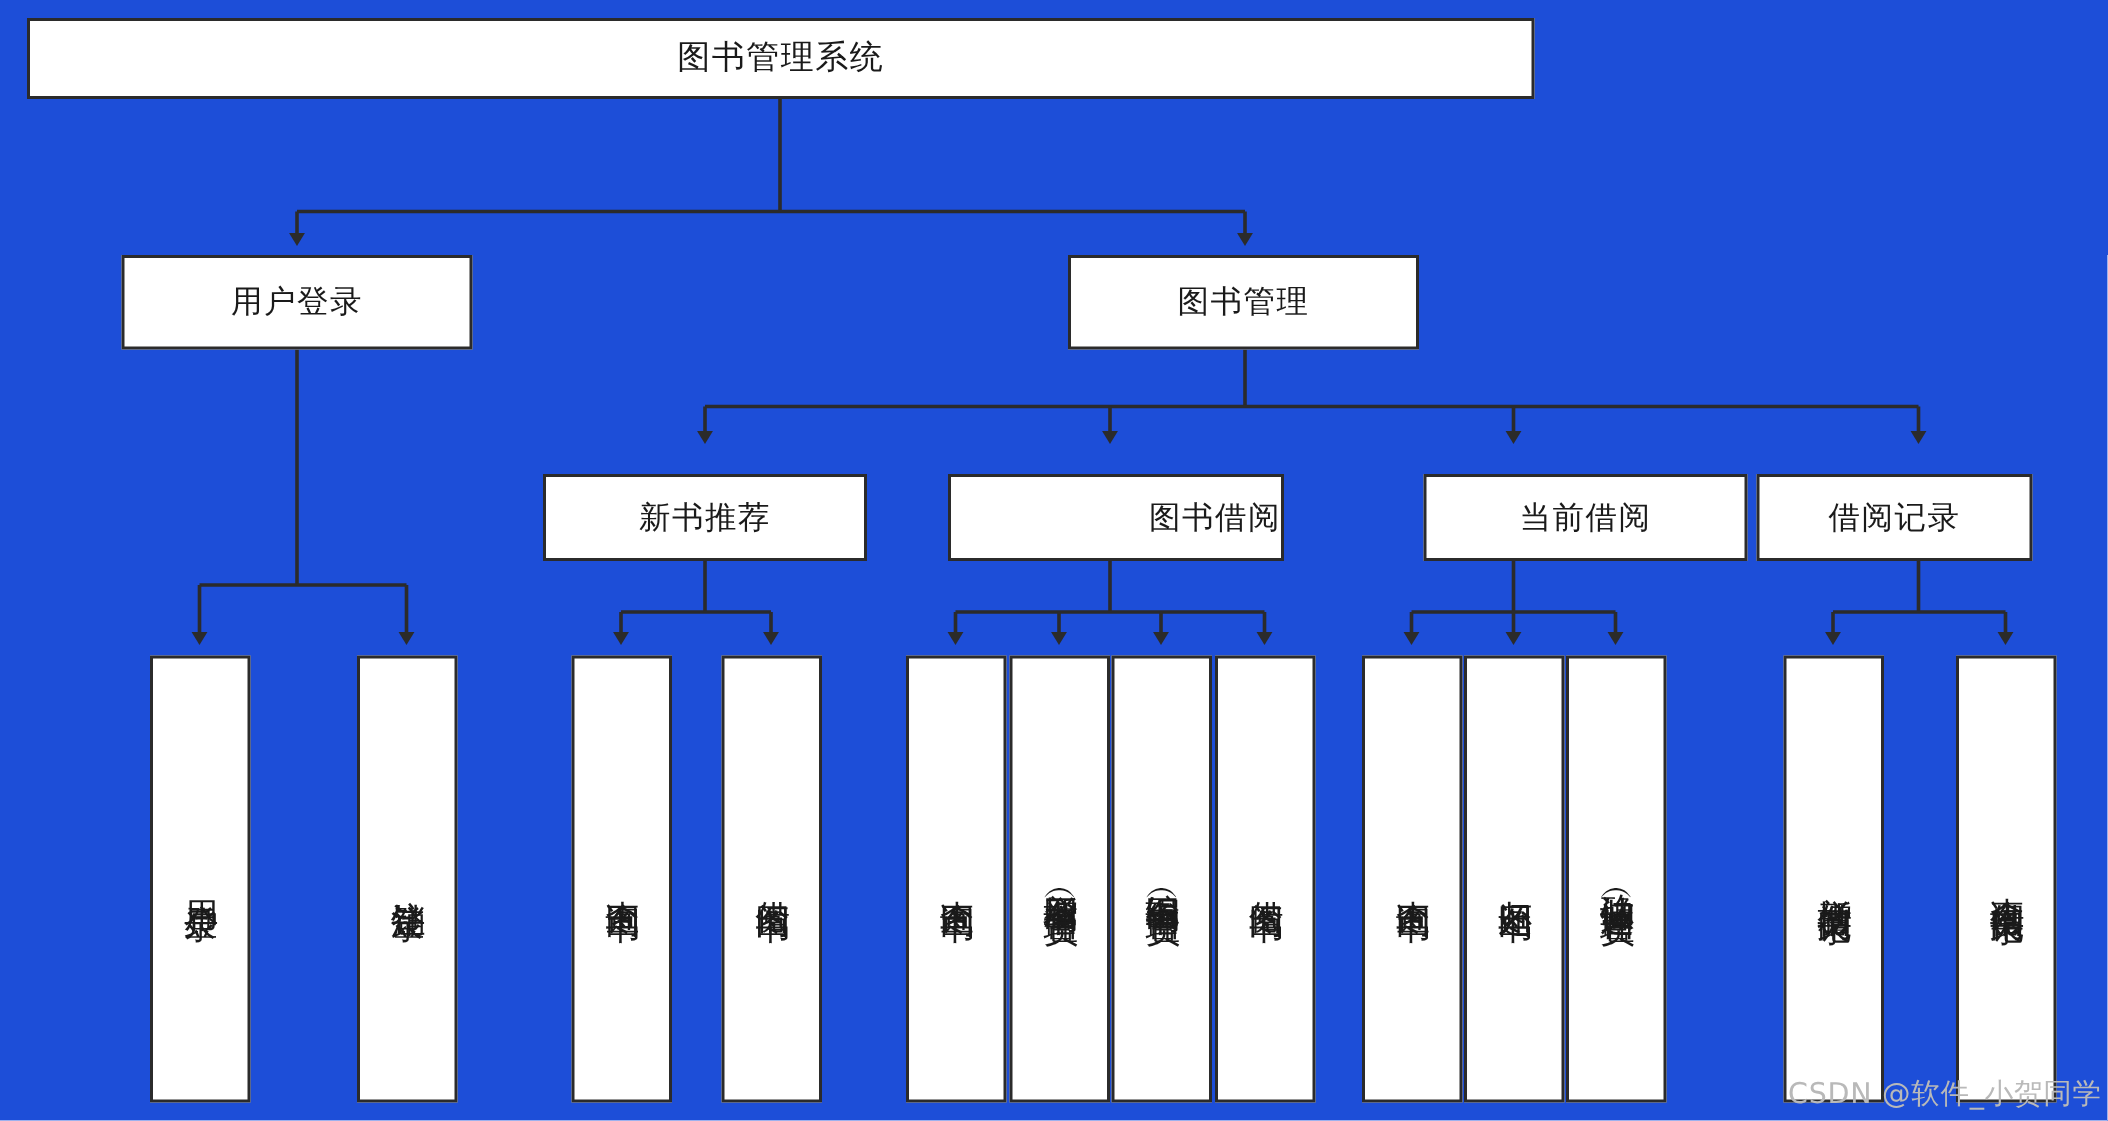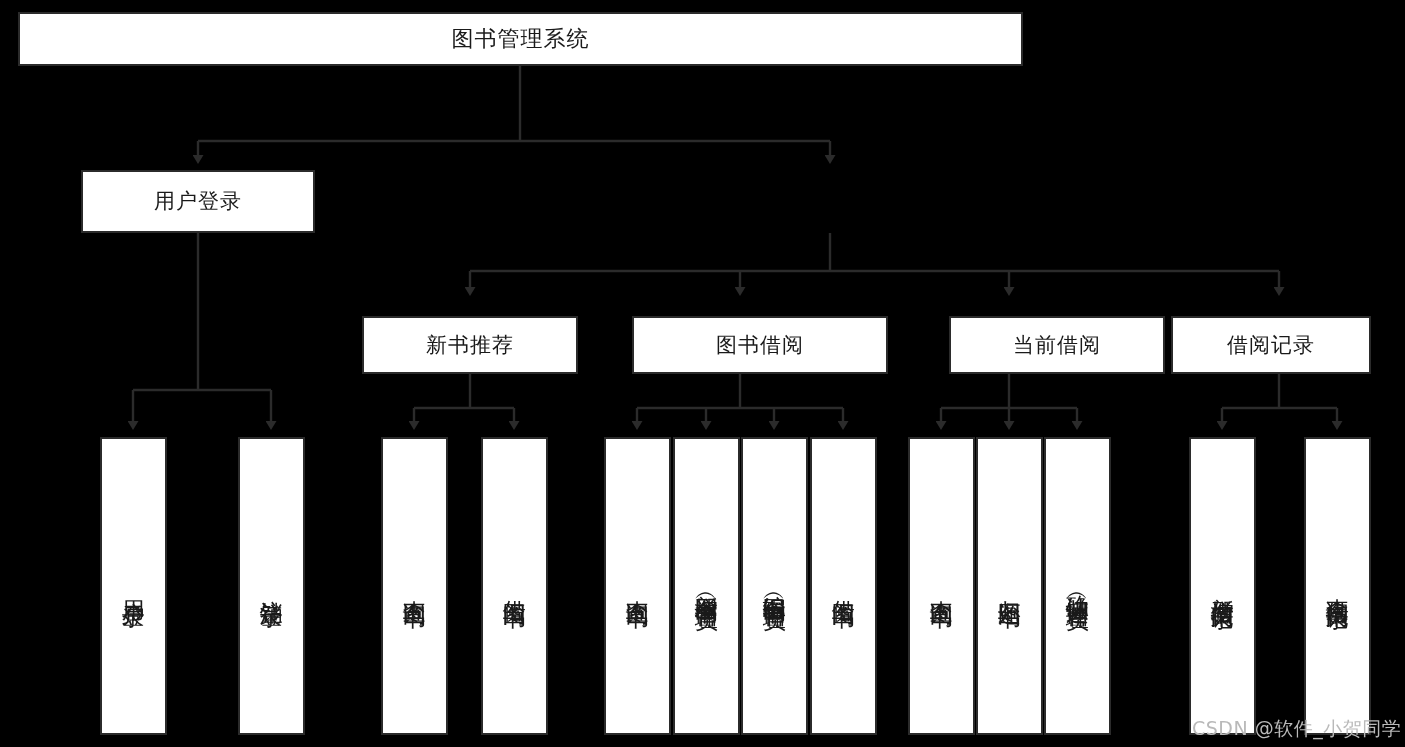--- a/index.html
+++ b/index.html
@@ -8,21 +8,21 @@
     padding: 0;
     background: #ffffff;
   }
   body {
     font-family: "DejaVu Sans", "Liberation Sans", sans-serif;
   }
   #canvas {
     position: relative;
     width: 1405px;
     height: 747px;
-    background: #000000;
+    background: #1d4ed8;
     overflow: hidden;
   }
   svg.wires {
     position: absolute;
     left: 0;
     top: 0;
     width: 1405px;
     height: 747px;
     pointer-events: none;
   }
@@ -132,34 +132,37 @@
   </svg>
 
   <div class="node root horiz" style="left:18px; top:12px; width:1005px; height:54px;">
     <span class="lbl">图书管理系统</span>
   </div>
 
   <div class="node horiz" style="left:81px; top:170px; width:234px; height:63px;">
     <span class="lbl">用户登录</span>
   </div>
 
+  <div class="node horiz" style="left:712px; top:170px; width:234px; height:63px;">
+    <span class="lbl">图书管理</span>
+  </div>
 
   <div class="node horiz" style="left:362px; top:316px; width:216px; height:58px;text-align:right;">
     <span class="lbl">新书推荐</span>
   </div>
 
-  <div class="node horiz" style="left:632px; top:316px; width:256px; height:58px;">
+  <div class="node horiz" style="left:632px; top:316px; width:224px; height:58px;justify-content:flex-end;">
     <span class="lbl">图书借阅</span>
   </div>
 
   <div class="node horiz" style="left:949px; top:316px; width:216px; height:58px;">
     <span class="lbl">当前借阅</span>
   </div>
 
-  <div class="node horiz" style="left:1171px; top:316px; width:200px; height:58px;">
+  <div class="node horiz" style="left:1171px; top:316px; width:184px; height:58px;">
     <span class="lbl">借阅记录</span>
   </div>
 
   <div class="node vert" style="left:100px; top:437px; width:67px; height:298px;">
     <span class="lbl">用户登录</span>
   </div>
 
   <div class="node vert" style="left:238px; top:437px; width:67px; height:298px;">
     <span class="lbl">注销登录</span>
   </div>

